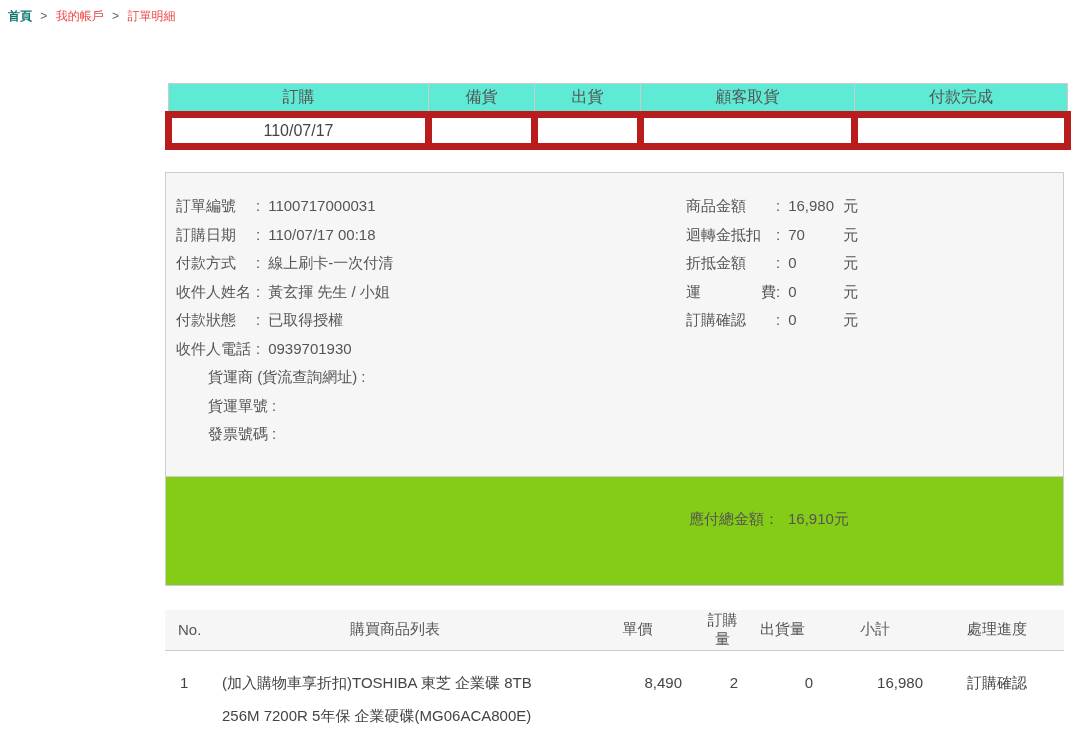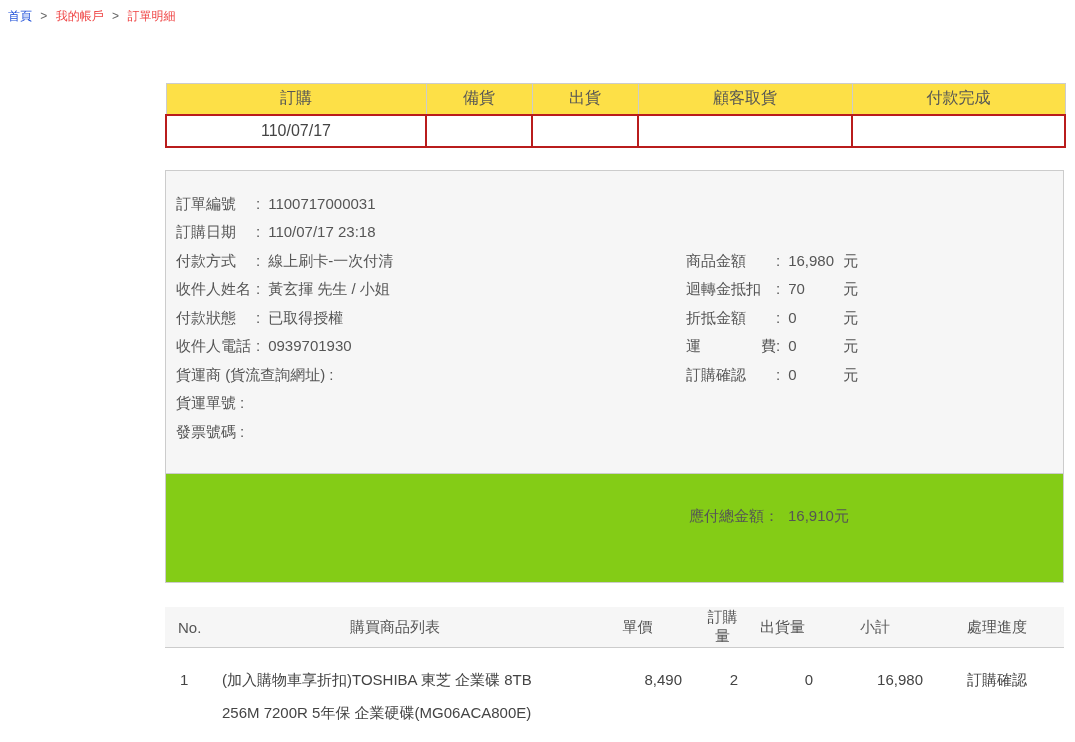--- a/index.html
+++ b/index.html
@@ -6,51 +6,51 @@
   html, body { margin: 0; padding: 0; }
   body {
     width: 1075px; height: 742px; overflow: hidden;
     background: #ffffff;
     color: #4d4d4d;
     font-family: "Liberation Sans", "DejaVu Sans", sans-serif;
   }
 
   
   .breadcrumb { padding: 8px 0 0 8px; font-size: 12px; color: #555; }
-  .breadcrumb .crumb-link { color: #1d4ed8; text-decoration: none; cursor: pointer; }
+  .breadcrumb .crumb-link { color: #0f766e; text-decoration: none; cursor: pointer; font-weight: bold; }
   .breadcrumb .sep { margin: 0 5px; color: #666; }
   .breadcrumb .crumb { color: #ef4444; }
 
   .main { margin: 58px 0 0 165px; width: 899px; }
 
   
   .status-table { width: 899px; border-collapse: collapse; table-layout: fixed; font-size: 16px; }
   .status-table th {
-    background: #fde047; border: 1px solid #ccc; height: 31px;
+    background: #5eead4; border: 1px solid #ccc; height: 31px;
     font-weight: normal; color: #555; text-align: center;
   }
   .status-table td {
-    background: #fff; border: 2px solid #b91c1c; height: 32px;
+    background: #fff; border: 7px solid #b91c1c; height: 32px;
     color: #444; text-align: center;
   }
 
   
   .info-box { margin-top: 22px; border: 1px solid #ccc; }
   .info-main {
     background: #f6f6f6; display: flex;
     padding: 19px 0 27px 10px; border-bottom: 1px solid #ccc;
-    font-size: 15px; color: #555; align-items: center;
+    font-size: 15px; color: #555;
   }
   .info-left { width: 510px; flex: none; }
   .info-right { flex: 1; }
   .info-row { line-height: 28.5px; white-space: nowrap; }
   .lbl { display: inline-block; width: 80px; }
   .info-right .lbl { width: 90px; }
   .lbl.justify { text-align: justify; text-align-last: justify; }
-  .info-row.plain .lbl { width: auto; }
+  .info-row.plain .lbl { width: auto; margin-left: 32px; }
   .colon { margin: 0 8px 0 0; }
   .info-row.plain .colon { margin-left: 4px; }
   .val-num { display: inline-block; width: 55px; }
   .info-total { background: #84cc16; padding: 33px 0 56px 523px; font-size: 15px; color: #555; }
   .info-total .total-value { margin-left: 9px; }
 
   
   .products-table { margin-top: 24px; width: 899px; border-collapse: collapse; table-layout: fixed; font-size: 15px; }
   .products-table th {
     background: #f6f6f6; height: 39px; border-bottom: 1px solid #ccc;
@@ -106,21 +106,21 @@
     </table>
 
   <div class="info-box">
     <div class="info-main">
 
       <div class="info-left">
         <div class="info-row">
           <span class="lbl">訂單編號</span><span class="colon">:</span><span>1100717000031</span>
         </div>
         <div class="info-row">
-          <span class="lbl">訂購日期</span><span class="colon">:</span><span>110/07/17 23:18</span>
+          <span class="lbl">訂購日期</span><span class="colon">:</span><span>110/07/17 00:18</span>
         </div>
         <div class="info-row">
           <span class="lbl">付款方式</span><span class="colon">:</span><span>線上刷卡-一次付清</span>
         </div>
         <div class="info-row">
           <span class="lbl">收件人姓名</span><span class="colon">:</span><span>黃玄揮 先生 / 小姐</span>
         </div>
         <div class="info-row">
           <span class="lbl">付款狀態</span><span class="colon">:</span><span>已取得授權</span>
         </div>

